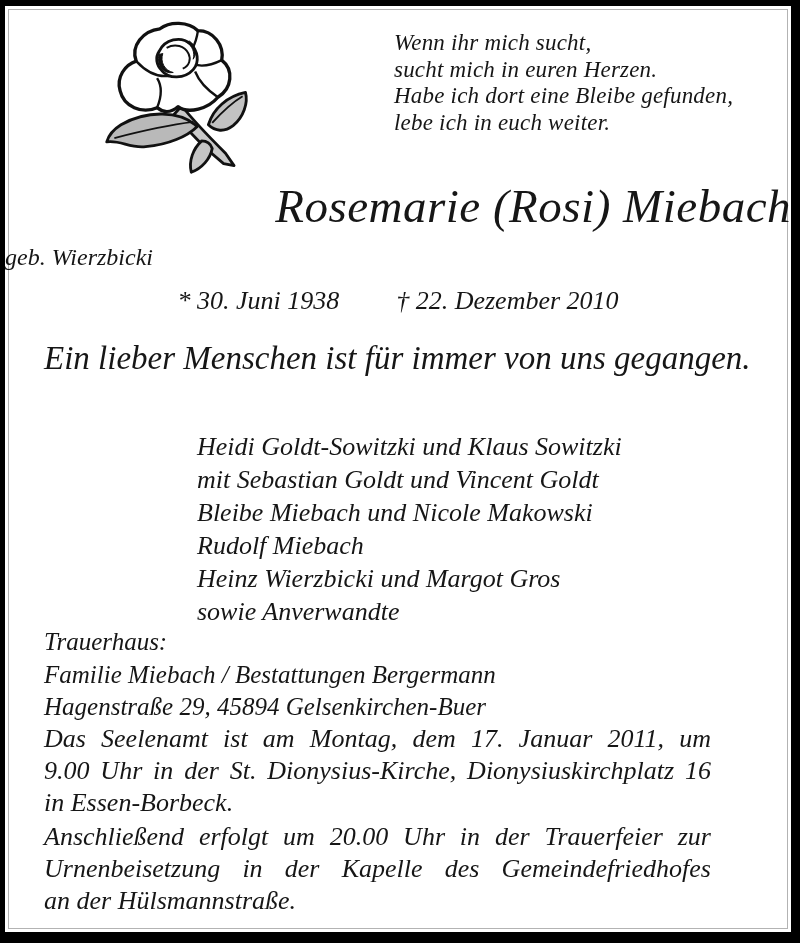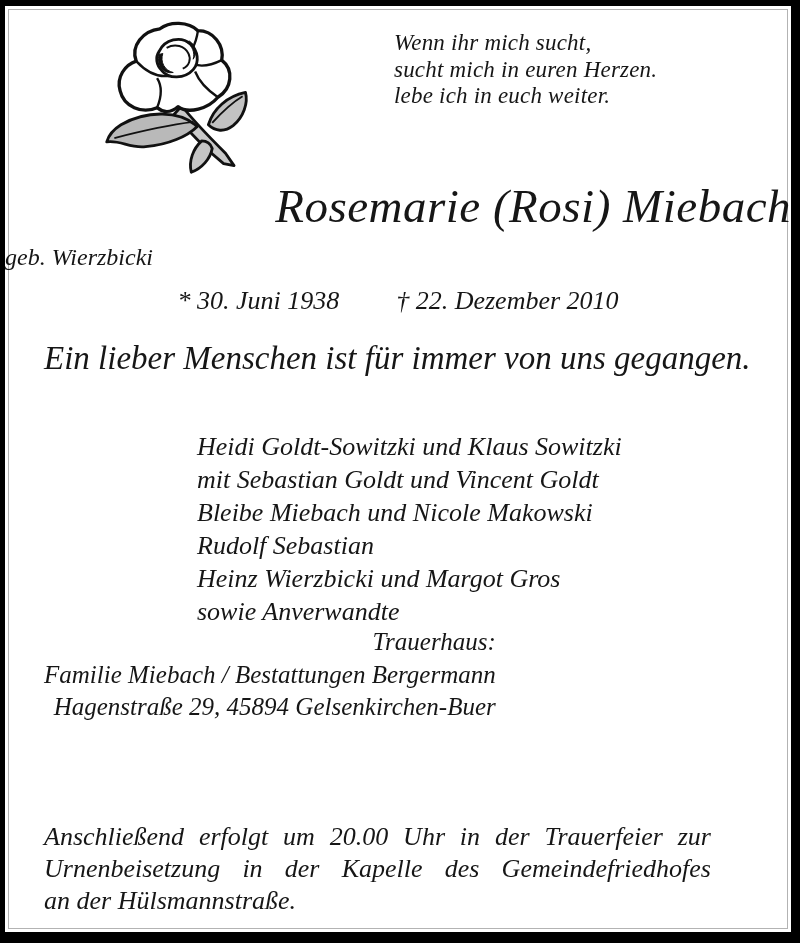--- a/index.html
+++ b/index.html
@@ -58,21 +58,20 @@
   .intro2 { position: absolute; top: 380px; left: 39px; font-size: 25px; white-space: nowrap; }
   .mourners {
     position: absolute; top: 424px; left: 192px;
     font-size: 26px; line-height: 33px;
     white-space: nowrap;
   }
   .trauerhaus {
     position: absolute; top: 620px; left: 39px;
     font-size: 25px; line-height: 32.5px;
     white-space: nowrap;
-    text-align: right;
   }
   .para {
     position: absolute; left: 39px; width: 667px;
     font-size: 26px; line-height: 32px;
   }
   .para.mass { top: 717px; }
   .para.urn  { top: 815px; }
   .jline { text-align: justify; text-align-last: justify; }
   .lline { text-align: left; }
 </style>
@@ -105,47 +104,53 @@
 
       <path d="M60,33 C66,20 83,16 93,25 C101,32 103,44 96,52 C87,62 70,62 63,53 C57,47 56,39 60,33 Z" fill="#ffffff" stroke="#111" stroke-width="3" stroke-linejoin="round"></path>
       <path d="M68,29 C77,24 87,27 91,35 C94,41 92,48 85,51" fill="none" stroke="#111" stroke-width="2"></path>
       <path d="M64,35 C61,44 66,53 75,55 C65,57 57,47 60,36 Z" fill="#111" stroke="#111" stroke-width="1"></path>
       <path d="M89,23 C95,27 98,34 96,41 C100,35 99,26 92,22 Z" fill="#111" stroke="#111" stroke-width="1"></path>
     </svg>
 
     <div class="poem">
       <div>Wenn ihr mich sucht,</div>
       <div>sucht mich in euren Herzen.</div>
+      <div>Habe ich dort eine Bleibe gefunden,</div>
       <div>lebe ich in euch weiter.</div>
     </div>
 
     <div class="name">Rosemarie (Rosi) Miebach</div>
     <div class="maiden">geb. Wierzbicki</div>
 
     <div class="dates">
       <span class="birth">* 30. Juni 1938</span><span>† 22. Dezember 2010</span>
     </div>
 
     <div class="intro1">Ein lieber Menschen ist für immer von uns gegangen.</div>
 
     <div class="mourners">
       <div>Heidi Goldt-Sowitzki und Klaus Sowitzki</div>
       <div>mit Sebastian Goldt und Vincent Goldt</div>
       <div>Bleibe Miebach und Nicole Makowski</div>
-      <div>Rudolf Sebastian</div>
+      <div>Rudolf Miebach</div>
       <div>Heinz Wierzbicki und Margot Gros</div>
       <div>sowie Anverwandte</div>
     </div>
 
     <div class="trauerhaus">
       <div>Trauerhaus:</div>
       <div>Familie Miebach / Bestattungen Bergermann</div>
       <div>Hagenstraße 29, 45894 Gelsenkirchen-Buer</div>
     </div>
 
+    <div class="para mass">
+      <div class="jline">Das Seelenamt ist am Montag, dem 17. Januar 2011, um</div>
+      <div class="jline">9.00 Uhr in der St. Dionysius-Kirche, Dionysiuskirchplatz 16</div>
+      <div class="lline">in Essen-Borbeck.</div>
+    </div>
 
     <div class="para urn">
       <div class="jline">Anschließend erfolgt um 20.00 Uhr in der Trauerfeier zur</div>
       <div class="jline">Urnenbeisetzung in der Kapelle des Gemeindefriedhofes</div>
       <div class="lline">an der Hülsmannstraße.</div>
     </div>
 
   </div>
 </div>
 

